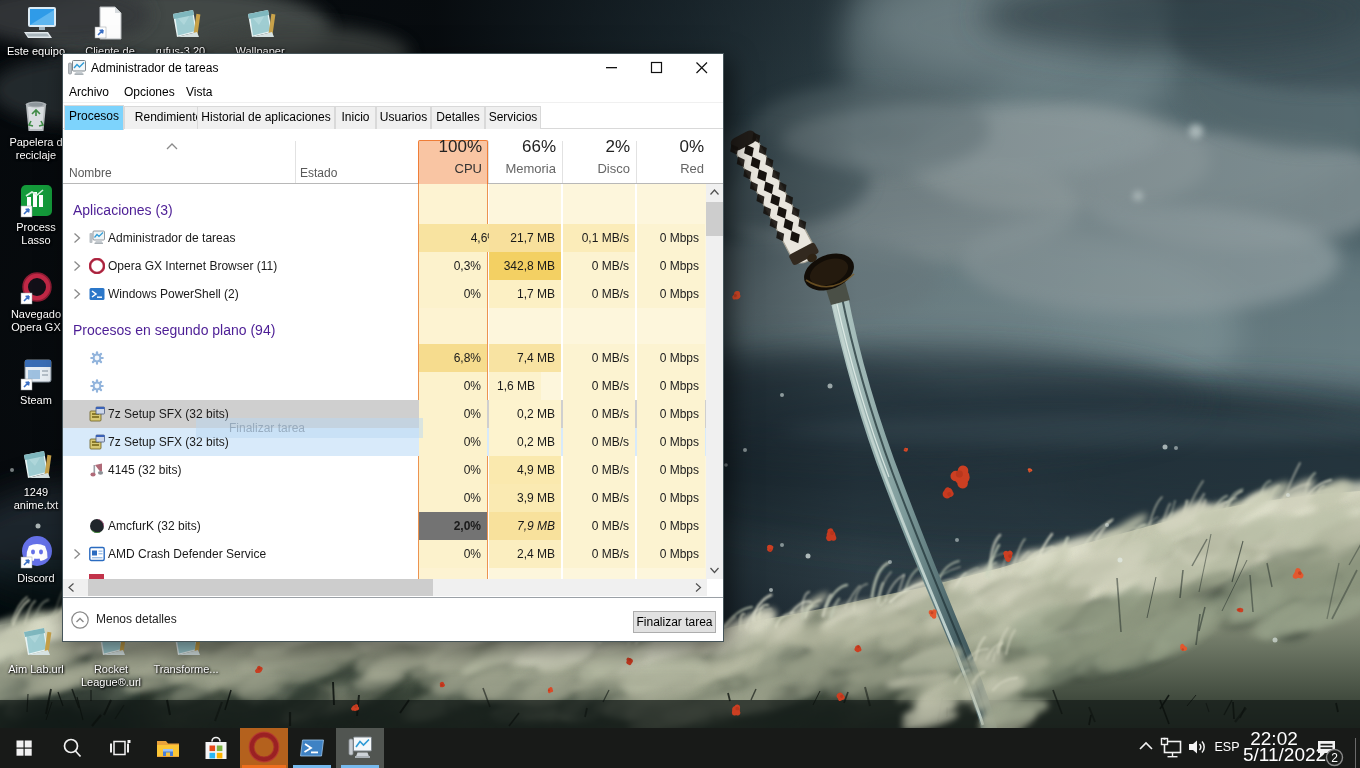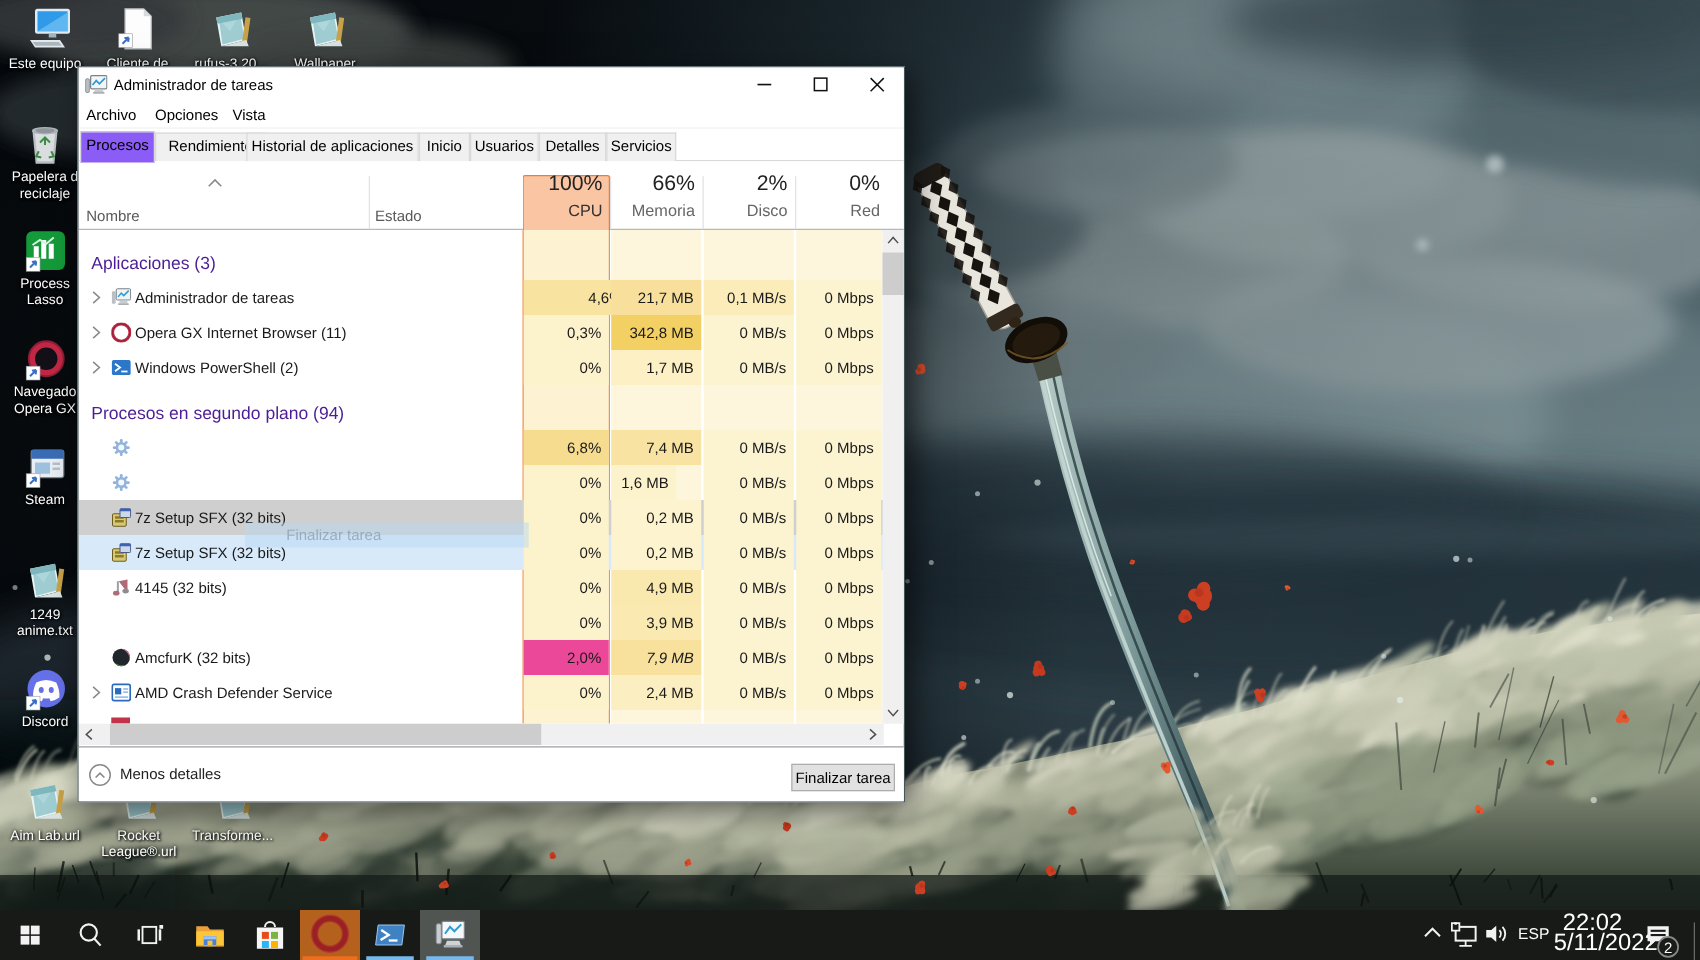--- a/index.html
+++ b/index.html
@@ -16,21 +16,21 @@
   #win{position:absolute;left:62px;top:53px;width:662px;height:589px;background:#fff;
     border:1px solid #46555a;box-shadow:6px 8px 24px rgba(0,0,0,.55);font-size:12px;color:#000;}
   #titlebar{position:absolute;left:0;top:0;width:100%;height:27px;background:#fff;}
   #title{position:absolute;left:28px;top:7px;font-size:12px;color:#000;}
   .capbtn{position:absolute;top:0;width:45px;height:27px;}
   #menubar{position:absolute;left:0;top:27px;width:100%;height:22px;background:#fff;border-bottom:1px solid #f0f0f0;}
   .menuitem{position:absolute;top:4px;font-size:12px;color:#000;}
   #tabstrip{position:absolute;left:0;top:49px;width:100%;height:26px;background:#fff;border-bottom:1px solid #d9d9d9;}
   .tab{position:absolute;top:3px;height:23px;background:#f0f0f0;border:1px solid #d9d9d9;border-bottom:none;
        font-size:12px;text-align:center;line-height:21px;color:#000;}
-  .tab.active{background:#8b5cf6;top:2px;height:25px;z-index:2;}
+  .tab.active{background:#7dd3fc;top:2px;height:25px;z-index:2;}
   
   #hdr{position:absolute;left:0;top:75px;width:100%;height:55px;background:#fff;border-bottom:1px solid #b8b8b8;}
   .colsep{position:absolute;top:12px;bottom:0;width:1px;background:#e2e2e2;}
   .hbig{position:absolute;top:8px;font-size:17px;color:#222;text-align:right;}
   .hsub{position:absolute;top:32px;font-size:13px;color:#666;text-align:right;}
   
   #rows{position:absolute;left:0;top:130px;width:644px;height:395px;overflow:hidden;background:#fff;}
   .row{position:absolute;left:0;width:644px;height:28px;}
   .rname{position:absolute;left:45px;top:7px;font-size:12px;color:#1a1a1a;white-space:nowrap;}
   .grp{position:absolute;left:10px;font-size:14px;color:#4c1d95;}
@@ -1884,21 +1884,21 @@
       <div class="cell" style="left:500px;top:300px;width:72px;background:#fcf3d1;">0 MB/s</div>
       <div class="cell" style="left:574px;top:300px;width:68px;background:#fcf3d1;">0 Mbps</div>
       <div class="row" style="top:328px">
         <svg class="icon16" viewBox="0 0 16 16">
           <circle cx="8" cy="8" r="7" fill="#20262b"></circle>
           <path d="M8,1 A7,7 0 0 1 14.8,9.5 A9,9 0 0 0 8,1 Z" fill="#d46a9a"></path>
           <path d="M2.2,11.5 A7,7 0 0 0 12.5,13.5 A10,10 0 0 1 2.2,11.5 Z" fill="#4aa33c"></path>
         </svg>
         <div class="rname">AmcfurK (32 bits)</div>
       </div>
-      <div class="cell" style="left:356px;top:328px;width:68px;background:#ec4899;">2,0%</div>
+      <div class="cell" style="left:356px;top:328px;width:68px;background:#737373;font-weight:bold;">2,0%</div>
       <div class="cell" style="left:426px;top:328px;width:72px;background:#f8e19c;font-style:italic;">7,9 MB</div>
       <div class="cell" style="left:500px;top:328px;width:72px;background:#fcf3d1;">0 MB/s</div>
       <div class="cell" style="left:574px;top:328px;width:68px;background:#fcf3d1;">0 Mbps</div>
       <div class="row" style="top:356px">
         <svg class="exp" style="left:8px;top:8px" width="8" height="12" viewBox="0 0 8 12">
           <path d="M1.5,1.5 L6.5,6 L1.5,10.5" stroke="#8a8a8a" stroke-width="1.3" fill="none"></path>
         </svg>
         <svg class="icon16" viewBox="0 0 16 16">
           <rect x="0.8" y="1.5" width="14.4" height="13" rx="1.5" fill="#fff" stroke="#2a6bc0" stroke-width="1.4"></rect>
           <rect x="3" y="4.5" width="5" height="5" fill="#2a6bc0"></rect>

